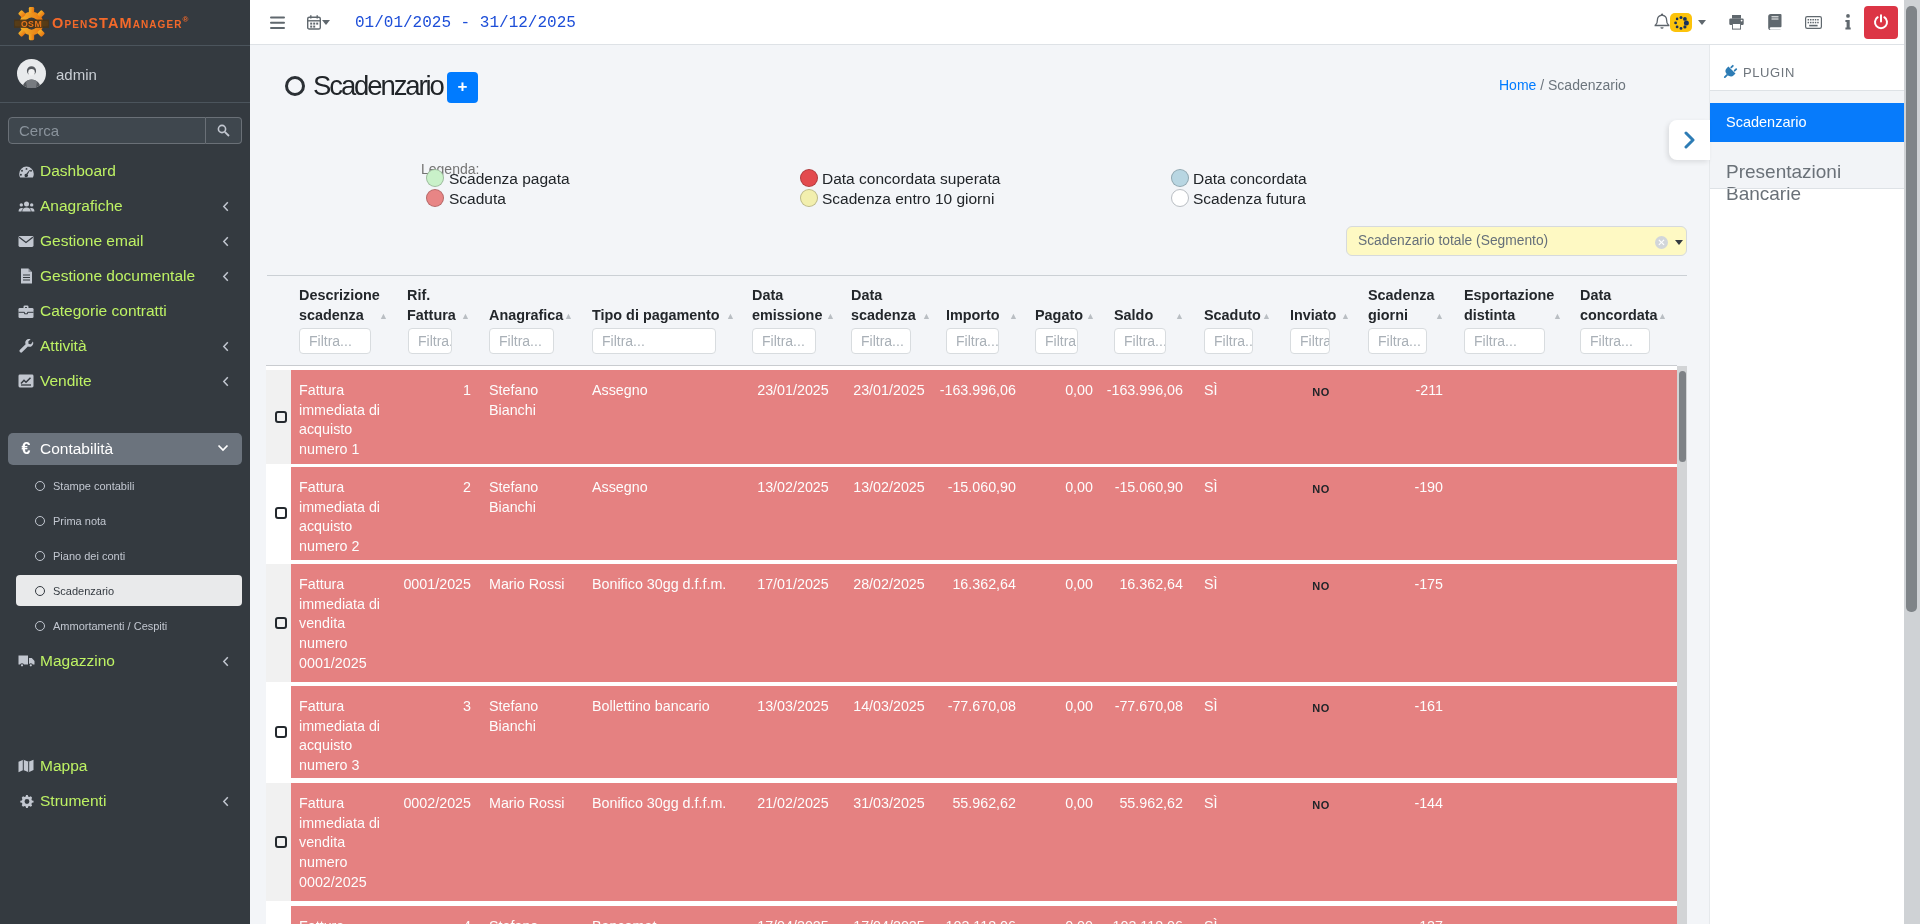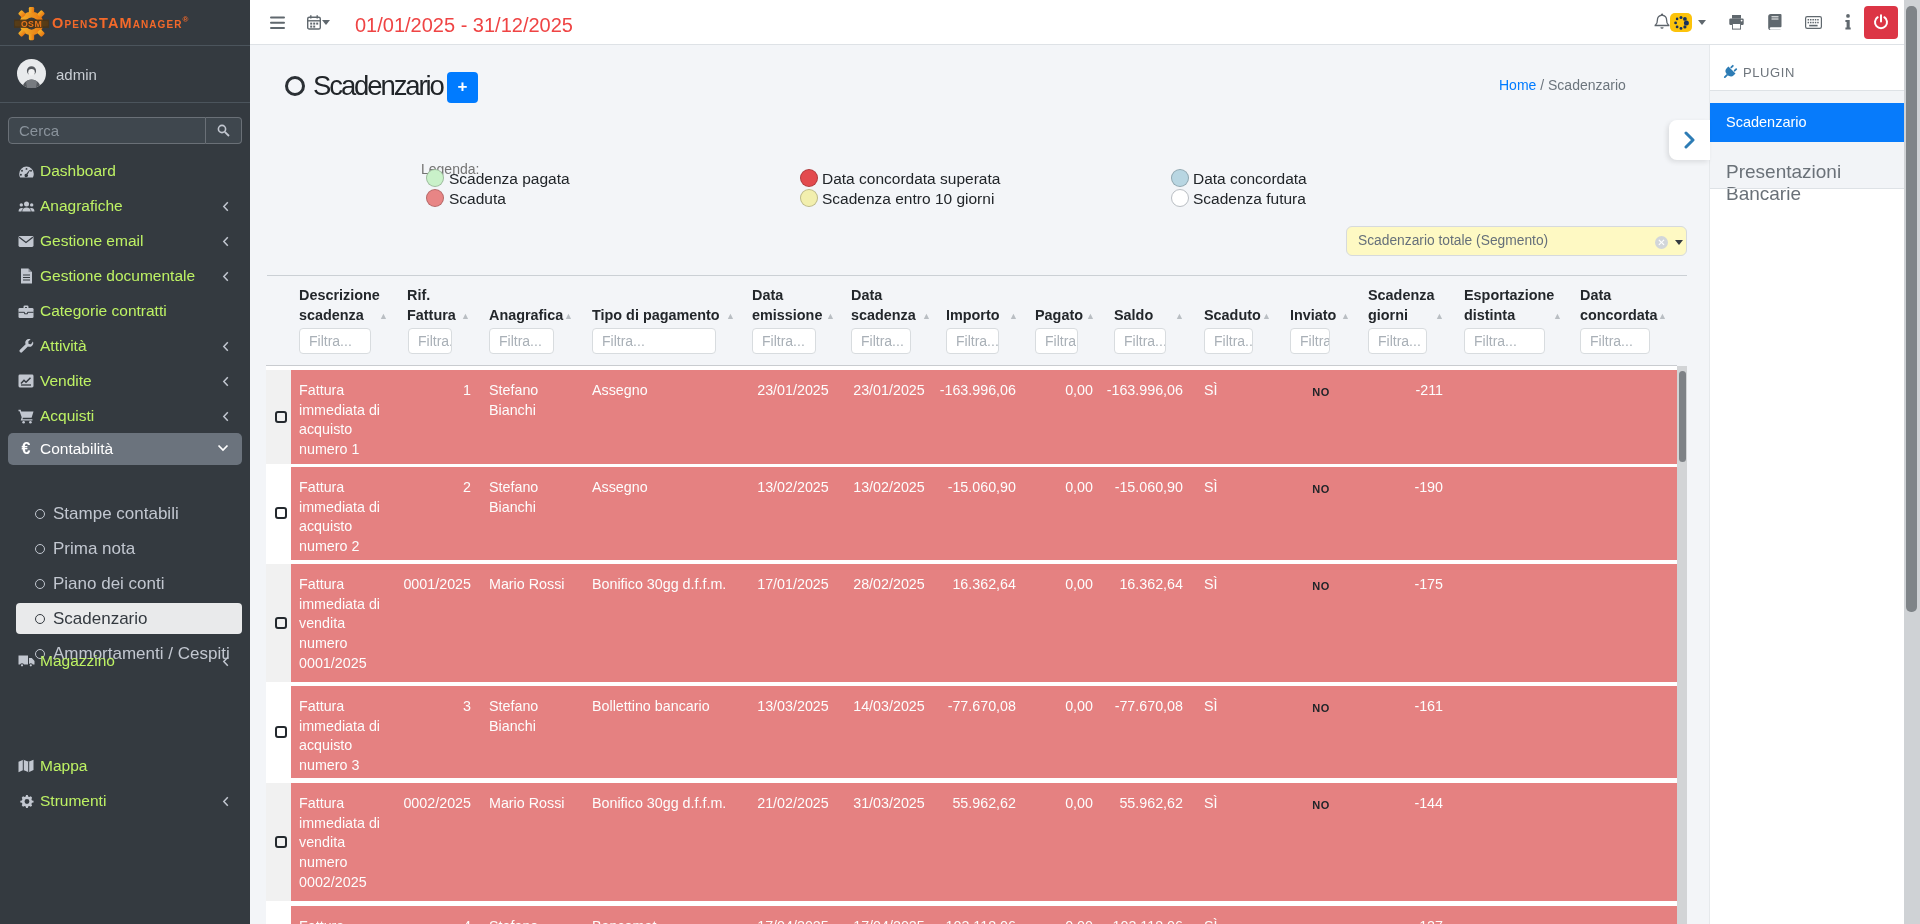--- a/index.html
+++ b/index.html
@@ -13,29 +13,29 @@
 #userpanel { position:absolute; left:0; top:46px; width:250px; height:57px; border-bottom:1px solid #4b545c; }
 #username { position:absolute; left:56px; top:20px; font-size:15px; color:#c9ced4; }
 #search { position:absolute; left:8px; top:117px; width:234px; height:41px; }
 #searchin { position:absolute; left:0; top:0; width:198px; height:27px; background:#3f474e; border:1px solid #6a7077; border-radius:4px 0 0 4px; color:#8a939c; font-size:15px; line-height:25px; padding-left:10px; }
 #searchbtn { position:absolute; left:198px; top:0; width:36px; height:27px; background:#3f474e; border:1px solid #6a7077; border-left:none; border-radius:0 4px 4px 0; }
 .mi { position:absolute; left:8px; width:234px; height:32px; color:#bef264; font-size:15.5px; display:flex; align-items:center; border-radius:4px; }
 .mi .ic { width:26px; margin-left:5px; text-align:center; flex:0 0 26px; line-height:0; }
 .mi .tx { margin-left:1px; }
 .mi .ch { position:absolute; right:13px; top:11px; line-height:0; }
 .mi-open { background:#6b737d; color:#fff; border-radius:5px; }
-.smi { position:absolute; left:16px; width:226px; height:31px; color:#c2c7d0; font-size:17px; display:flex; align-items:center; border-radius:4px;margin-top:28px; }
+.smi { position:absolute; left:16px; width:226px; height:31px; color:#c2c7d0; font-size:11px; display:flex; align-items:center; border-radius:4px; }
 .smi .cir { width:10px; height:10px; border:1.8px solid #c2c7d0; border-radius:50%; margin-left:19px; flex:0 0 10px; }
 .smi .tx { margin-left:8px; }
 .smi-act { background:#e9eaeb; color:#343a40; }
 .smi-act .cir { border-color:#343a40; }
 
 
 #navbar { position:absolute; left:250px; top:0; width:1670px; height:45px; background:#fff; border-bottom:1px solid #dee2e6; }
-#ndate { position:absolute; left:105px; top:14px; font-size:20px; color:#ef4444; }
+#ndate { position:absolute; left:105px; top:14px; font-size:16px; color:#1d4ed8;font-family:Liberation Mono, monospace; }
 #pwrbtn { position:absolute; left:1864px; top:6px; width:34px; height:33px; background:#dc3545; border-radius:4px; }
 
 
 #content { position:absolute; left:250px; top:45px; width:1459px; height:879px; background:#f3f5f8; }
 #title { position:absolute; left:313px; top:70px; font-size:27.5px; letter-spacing:-2.1px; font-weight:500; color:#212529; }
 #titlecirc { position:absolute; left:285px; top:76px; width:20px; height:20px; border:3px solid #2b3035; border-radius:50%; }
 #addbtn { position:absolute; left:447px; top:72px; width:31px; height:31px; background:#007bff; border-radius:4px; color:#fff; font-size:17px; font-weight:bold; text-align:center; line-height:29px; }
 #bcrumb { position:absolute; left:1499px; top:77px; font-size:14px; color:#6c757d; }
 #bcrumb a { color:#007bff; text-decoration:none; }
 #legenda { position:absolute; left:421px; top:161px; font-size:14px; color:#737373; }
@@ -313,31 +313,20 @@
           <path d="M5.8 1.2L1.8 5.5l4 4.3" stroke="#c2c7d0" stroke-width="1.5" fill="none"></path>
         </svg></span>
     </div>
   <div class="mi" style="top:365px">
       <span class="ic"><svg width="16" height="14" viewBox="0 0 16 14">
           <rect x="0.5" y="0.5" width="15" height="13" rx="1.4" fill="#c2c7d0"></rect>
           <path d="M3 9.5l3-3.2 2 2 4.5-4.5" stroke="#343a40" stroke-width="1.5" fill="none"></path>
           <path d="M3 11h10" stroke="#343a40" stroke-width="1.3"></path>
         </svg></span>
       <span class="tx">Vendite</span>
-      <span class="ch"><svg width="7" height="11" viewBox="0 0 7 11">
-          <path d="M5.8 1.2L1.8 5.5l4 4.3" stroke="#c2c7d0" stroke-width="1.5" fill="none"></path>
-        </svg></span>
-    </div>
-  <div class="mi" style="top:400px">
-      <span class="ic"><svg width="16" height="15" viewBox="0 0 16 15">
-          <path fill="#c2c7d0" d="M.5.8h2.2l.5 1.7h12.3l-1.9 6.3H4.9l-.4 1.4h9.9v1.4H2.7l1-3.3L1.6 2.2H.5z"></path>
-          <circle cx="5.6" cy="13.3" r="1.3" fill="#c2c7d0"></circle>
-          <circle cx="12.4" cy="13.3" r="1.3" fill="#c2c7d0"></circle>
-        </svg></span>
-      <span class="tx">Acquisti</span>
       <span class="ch"><svg width="7" height="11" viewBox="0 0 7 11">
           <path d="M5.8 1.2L1.8 5.5l4 4.3" stroke="#c2c7d0" stroke-width="1.5" fill="none"></path>
         </svg></span>
     </div>
   <div class="mi mi-open" style="top:433px">
       <span class="ic" style="font-size:16px;font-weight:bold">€</span>
       <span class="tx">Contabilità</span>
       <span class="ch chd"><svg width="12" height="8" viewBox="0 0 12 8">
           <path d="M1.5 1.5L6 6l4.5-4.5" stroke="#fff" stroke-width="1.7" fill="none"></path>
         </svg></span>

